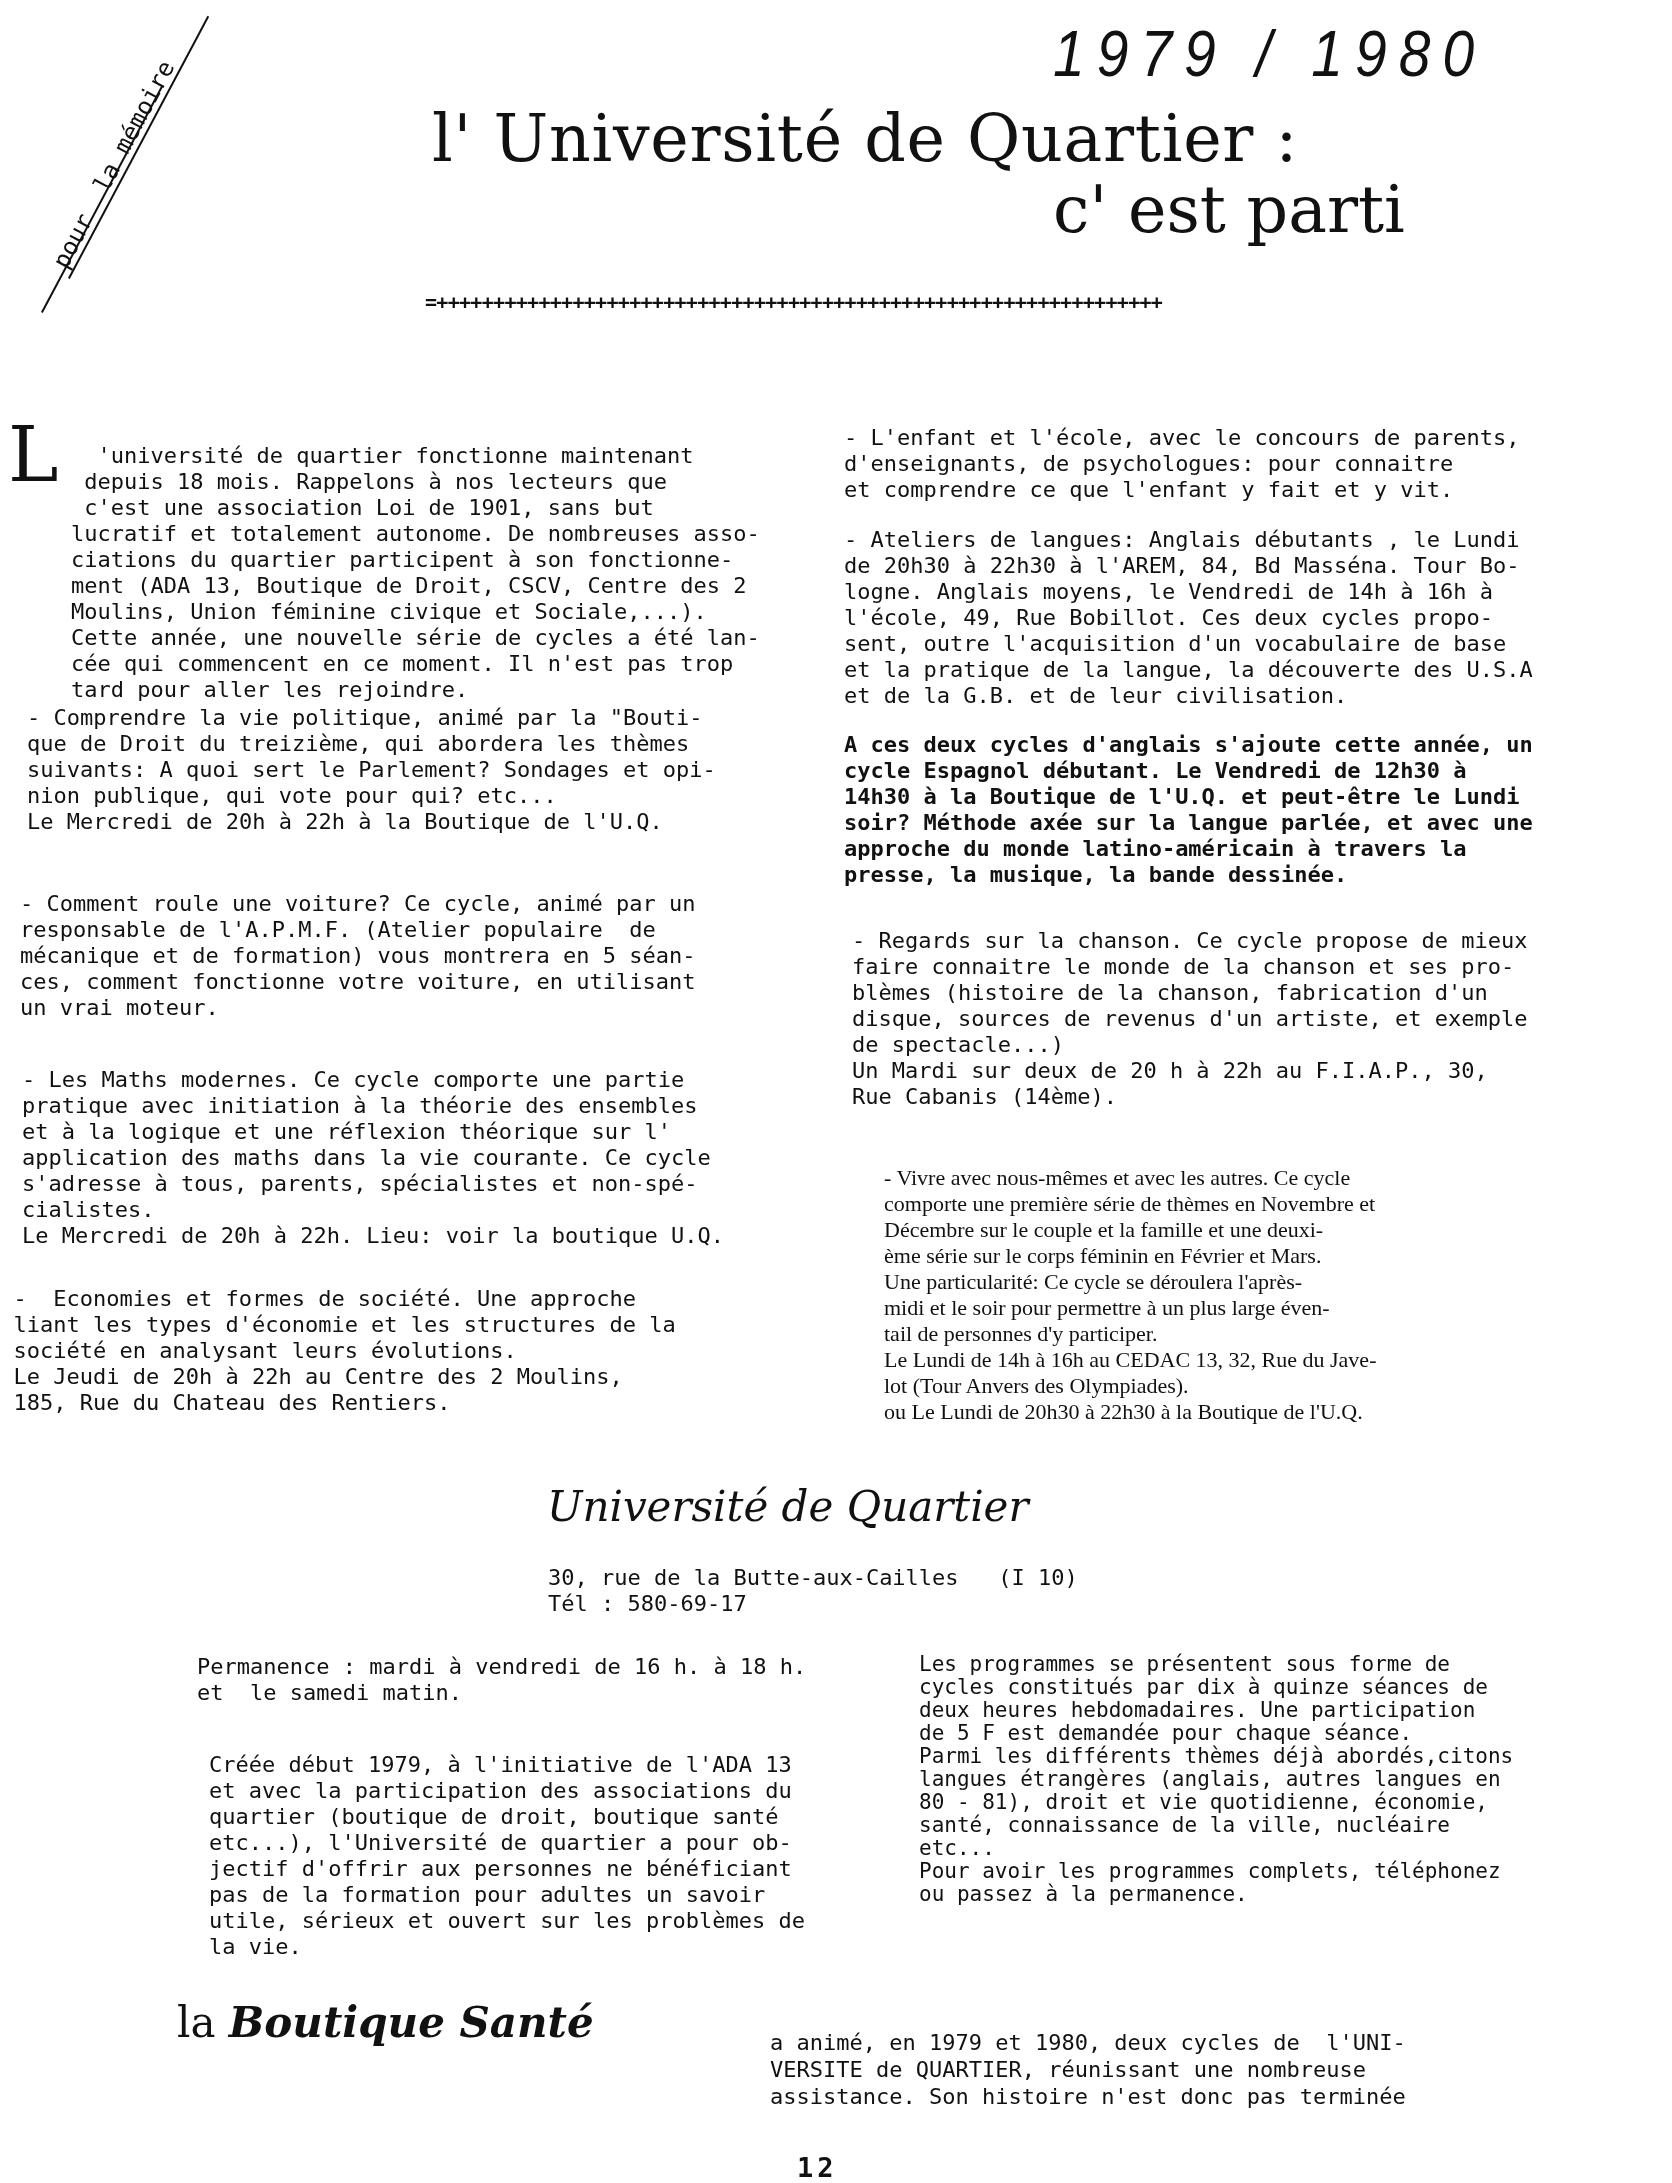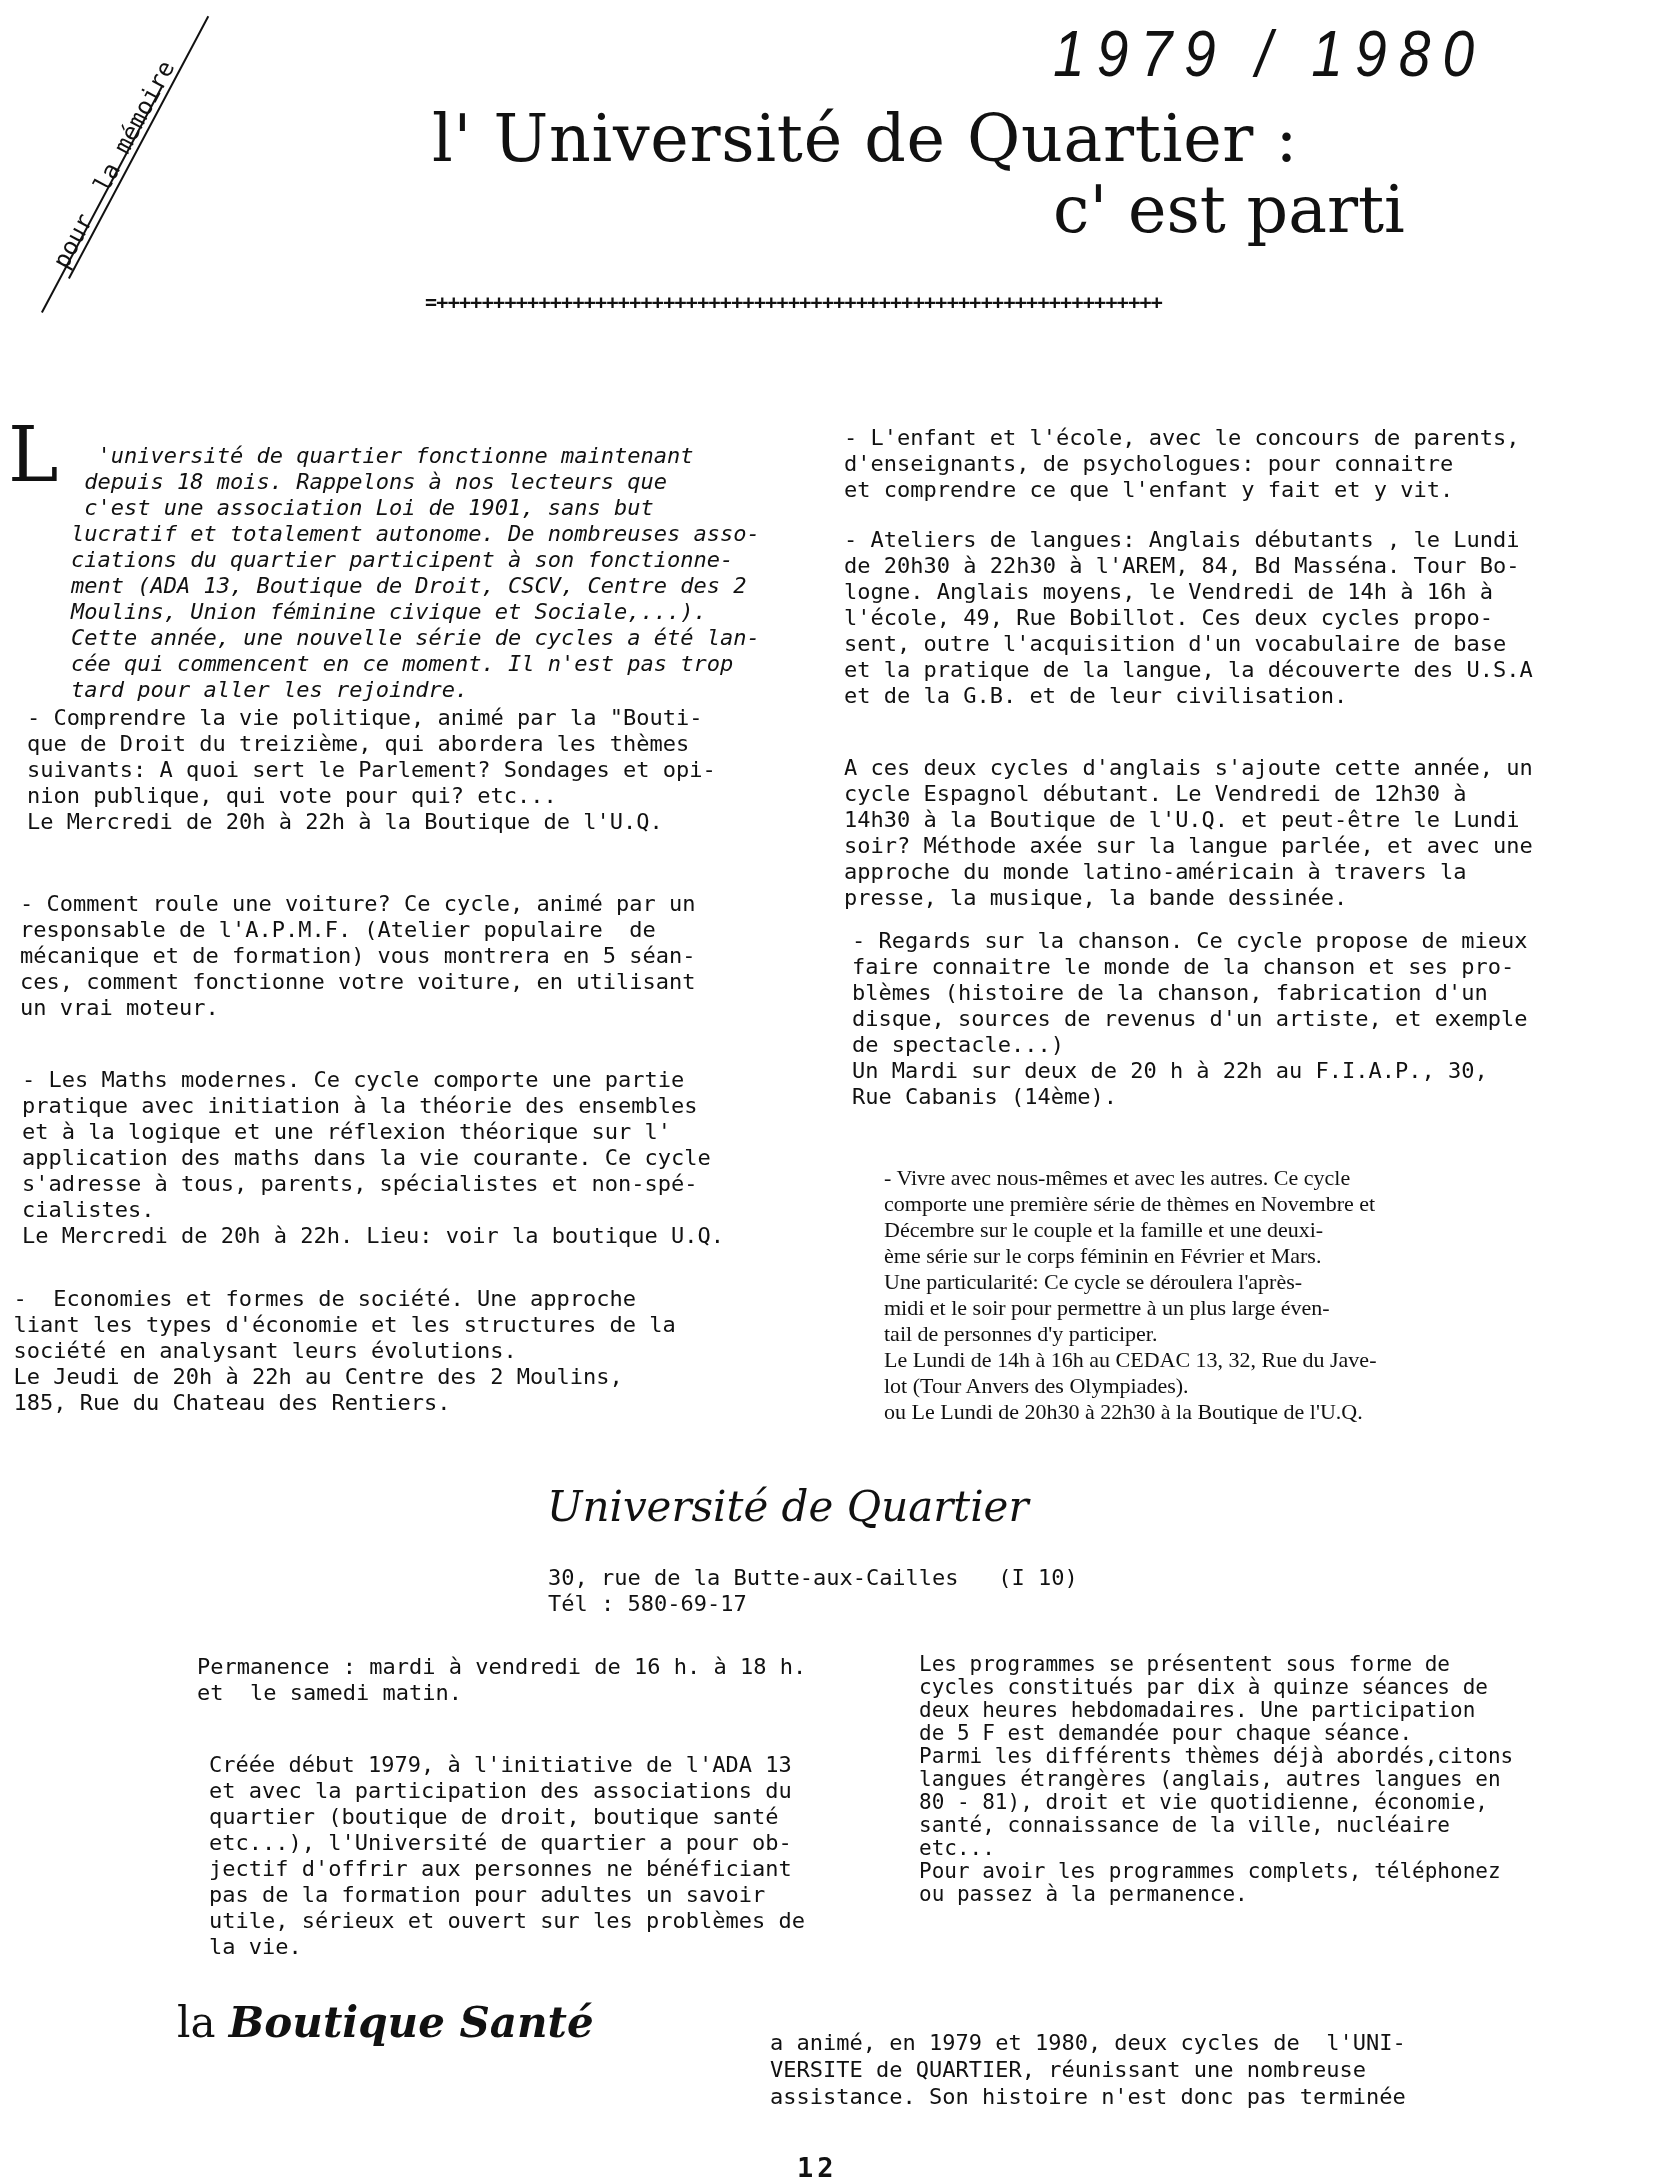--- a/index.html
+++ b/index.html
@@ -66,21 +66,21 @@
 </div>
 <div class="abs" style="left:47px; top:260px; transform: rotate(-62deg); transform-origin: 0 0; font-size:24px; white-space:pre;">pour  la mémoire</div>
 <div class="abs" style="left:68px; top:278px; width:297px; height:2px; background:#111; transform: rotate(-62deg); transform-origin:0 0;"></div>
 
 <div class="abs years">1979 / 1980</div>
 <div class="abs title1">l' Université de Quartier :</div>
 <div class="abs title2">c' est parti</div>
 <div class="abs rule">=++++++++++++++++++++++++++++++++++++++++++++++++++++++++++++++++</div>
 
 <div class="dropcap">L</div>
-<div class="abs col" style="left:71px; top:417px;font-style:italic;">
+<div class="abs col" style="left:71px; top:417px;">
   <span>'université de quartier fonctionne maintenant
  depuis 18 mois. Rappelons à nos lecteurs que
  c'est une association Loi de 1901, sans but
 lucratif et totalement autonome. De nombreuses asso-
 ciations du quartier participent à son fonctionne-
 ment (ADA 13, Boutique de Droit, CSCV, Centre des 2
 Moulins, Union féminine civique et Sociale,...).
 Cette année, une nouvelle série de cycles a été lan-
 cée qui commencent en ce moment. Il n'est pas trop
 tard pour aller les rejoindre.</span>
@@ -111,21 +111,21 @@
 <div class="abs col" style="left:844px; top:425px;">- L'enfant et l'école, avec le concours de parents,
 d'enseignants, de psychologues: pour connaitre
 et comprendre ce que l'enfant y fait et y vit.</div>
 <div class="abs col" style="left:844px; top:527px;">- Ateliers de langues: Anglais débutants , le Lundi
 de 20h30 à 22h30 à l'AREM, 84, Bd Masséna. Tour Bo-
 logne. Anglais moyens, le Vendredi de 14h à 16h à
 l'école, 49, Rue Bobillot. Ces deux cycles propo-
 sent, outre l'acquisition d'un vocabulaire de base
 et la pratique de la langue, la découverte des U.S.A
 et de la G.B. et de leur civilisation.</div>
-<div class="abs col" style="left:844px; top:755px;">A ces deux cycles d'anglais s'ajoute cette année, un
+<div class="abs col" style="left:844px; top:732px;font-weight:bold;">A ces deux cycles d'anglais s'ajoute cette année, un
 cycle Espagnol débutant. Le Vendredi de 12h30 à
 14h30 à la Boutique de l'U.Q. et peut-être le Lundi
 soir? Méthode axée sur la langue parlée, et avec une
 approche du monde latino-américain à travers la
 presse, la musique, la bande dessinée.</div>
 <div class="abs col" style="left:852px; top:928px;">- Regards sur la chanson. Ce cycle propose de mieux
 faire connaitre le monde de la chanson et ses pro-
 blèmes (histoire de la chanson, fabrication d'un
 disque, sources de revenus d'un artiste, et exemple
 de spectacle...)

